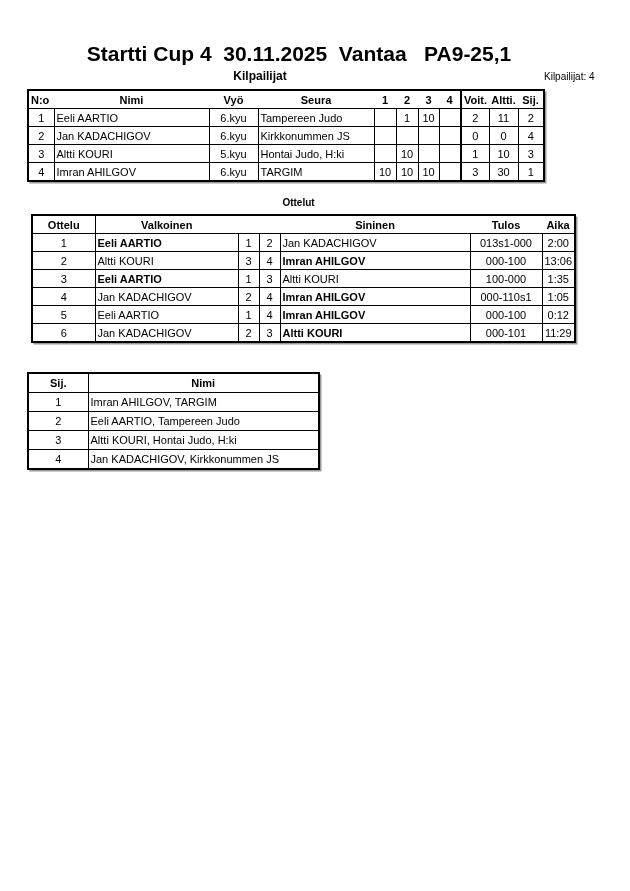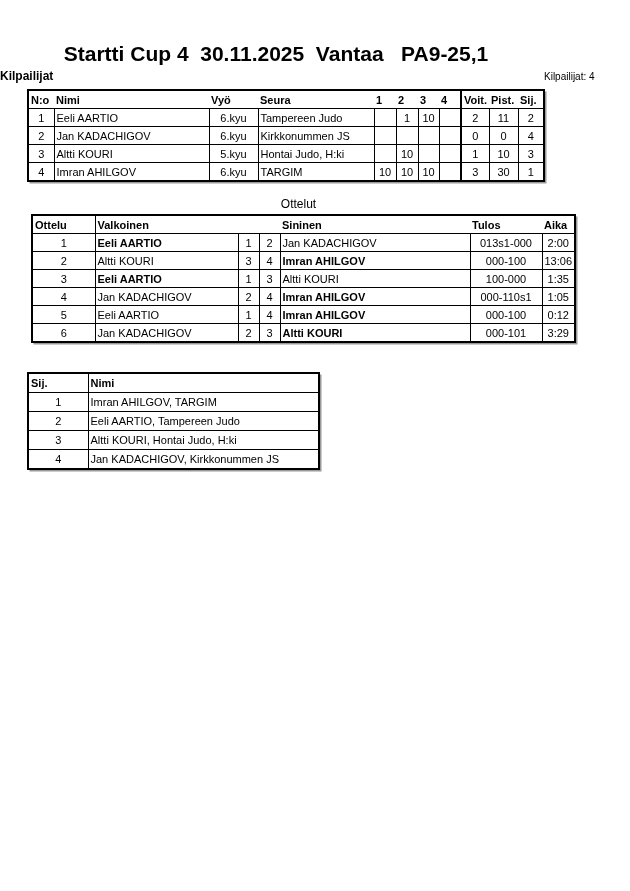--- a/index.html
+++ b/index.html
@@ -1,35 +1,35 @@
 <!DOCTYPE html>
 <html><head>
 <meta charset="utf-8">
 <style>
   html,body{margin:0;padding:0;background:#fff;}
   .page{position:relative;width:630px;height:891px;background:#ffffff;
         font-family:"Liberation Sans",sans-serif;color:#000;overflow:hidden;}
   .title{position:absolute;top:42px;left:0;width:552px;text-align:center;
-         font-size:21px;font-weight:bold;white-space:pre;}
-  .subtitle{position:absolute;top:69px;left:0;width:520px;
+         font-size:21px;font-weight:bold;white-space:pre;padding-left:23px;}
+  .subtitle{position:absolute;top:69px;left:0;width:520px;text-align:center;
             font-size:12px;font-weight:bold;}
   .comp-count{position:absolute;top:71px;left:544px;font-size:10px;}
-  .section-heading{position:absolute;font-size:12px;font-weight:normal;text-align:center;}
+  .section-heading{position:absolute;font-size:10px;font-weight:bold;text-align:center;}
   #ottelut-heading{top:197px;left:27px;width:543px;}
   #tulokset-heading{top:352px;left:27px;width:291px;}
   table{position:absolute;border-collapse:collapse;table-layout:fixed;
         border:2px solid #000;background:#fff;
         box-shadow:2px 2px 0 -0.5px #999;}
   #t-kilpailijat{left:27px;top:89px;width:516px;}
   #t-ottelut{left:31px;top:214px;width:543px;}
   #t-tulokset{left:27px;top:372px;width:291px;}
   td{border:1px solid #000;font-size:11px;height:17px;padding:0 2px;
      overflow:hidden;white-space:nowrap;vertical-align:middle;}
   #t-tulokset td{height:18px;}
-  tr.hdr td{border-left:none;border-right:none;font-weight:bold;text-align:left;}
+  tr.hdr td{border-left:none;border-right:none;font-weight:bold;text-align:center;}
   tr.hdr td.bR{border-right:1px solid #000;}
   td.num{text-align:center;}
   td.name{text-align:left;}
   td.bL2{border-left:2px solid #000;}
   tr.hdr td.bL2{border-left:2px solid #000;}
   td.win{font-weight:bold;}
   tr.hdr td.first{text-align:left;}
 </style>
 </head>
 <body>
@@ -58,21 +58,21 @@
         <tr class="hdr">
       <td class="first">N:o</td>
       <td>Nimi</td>
       <td>Vyö</td>
       <td>Seura</td>
       <td>1</td>
       <td>2</td>
       <td>3</td>
       <td>4</td>
       <td class="bL2">Voit.</td>
-      <td>Pist.</td>
+      <td>Altti.</td>
       <td>Sij.</td>
     </tr>
     <tr>
       <td class="num">1</td>
       <td class="name">Eeli AARTIO</td>
       <td class="num">6.kyu</td>
       <td class="name">Tampereen Judo</td>
       <td class="num"></td>
       <td class="num">1</td>
       <td class="num">10</td>
@@ -190,21 +190,21 @@
       <td class="num">000-100</td>
       <td class="num">0:12</td>
     </tr>
     <tr>
       <td class="num">6</td>
       <td class="name">Jan KADACHIGOV</td>
       <td class="num">2</td>
       <td class="num">3</td>
       <td class="name win">Altti KOURI</td>
       <td class="num">000-101</td>
-      <td class="num">3:29</td>
+      <td class="num">11:29</td>
     </tr>
   </tbody>
     </table>
 
 
   <table id="t-tulokset">
     <colgroup>
       <col style="width:60px">
         <col style="width:231px">
     </colgroup>

